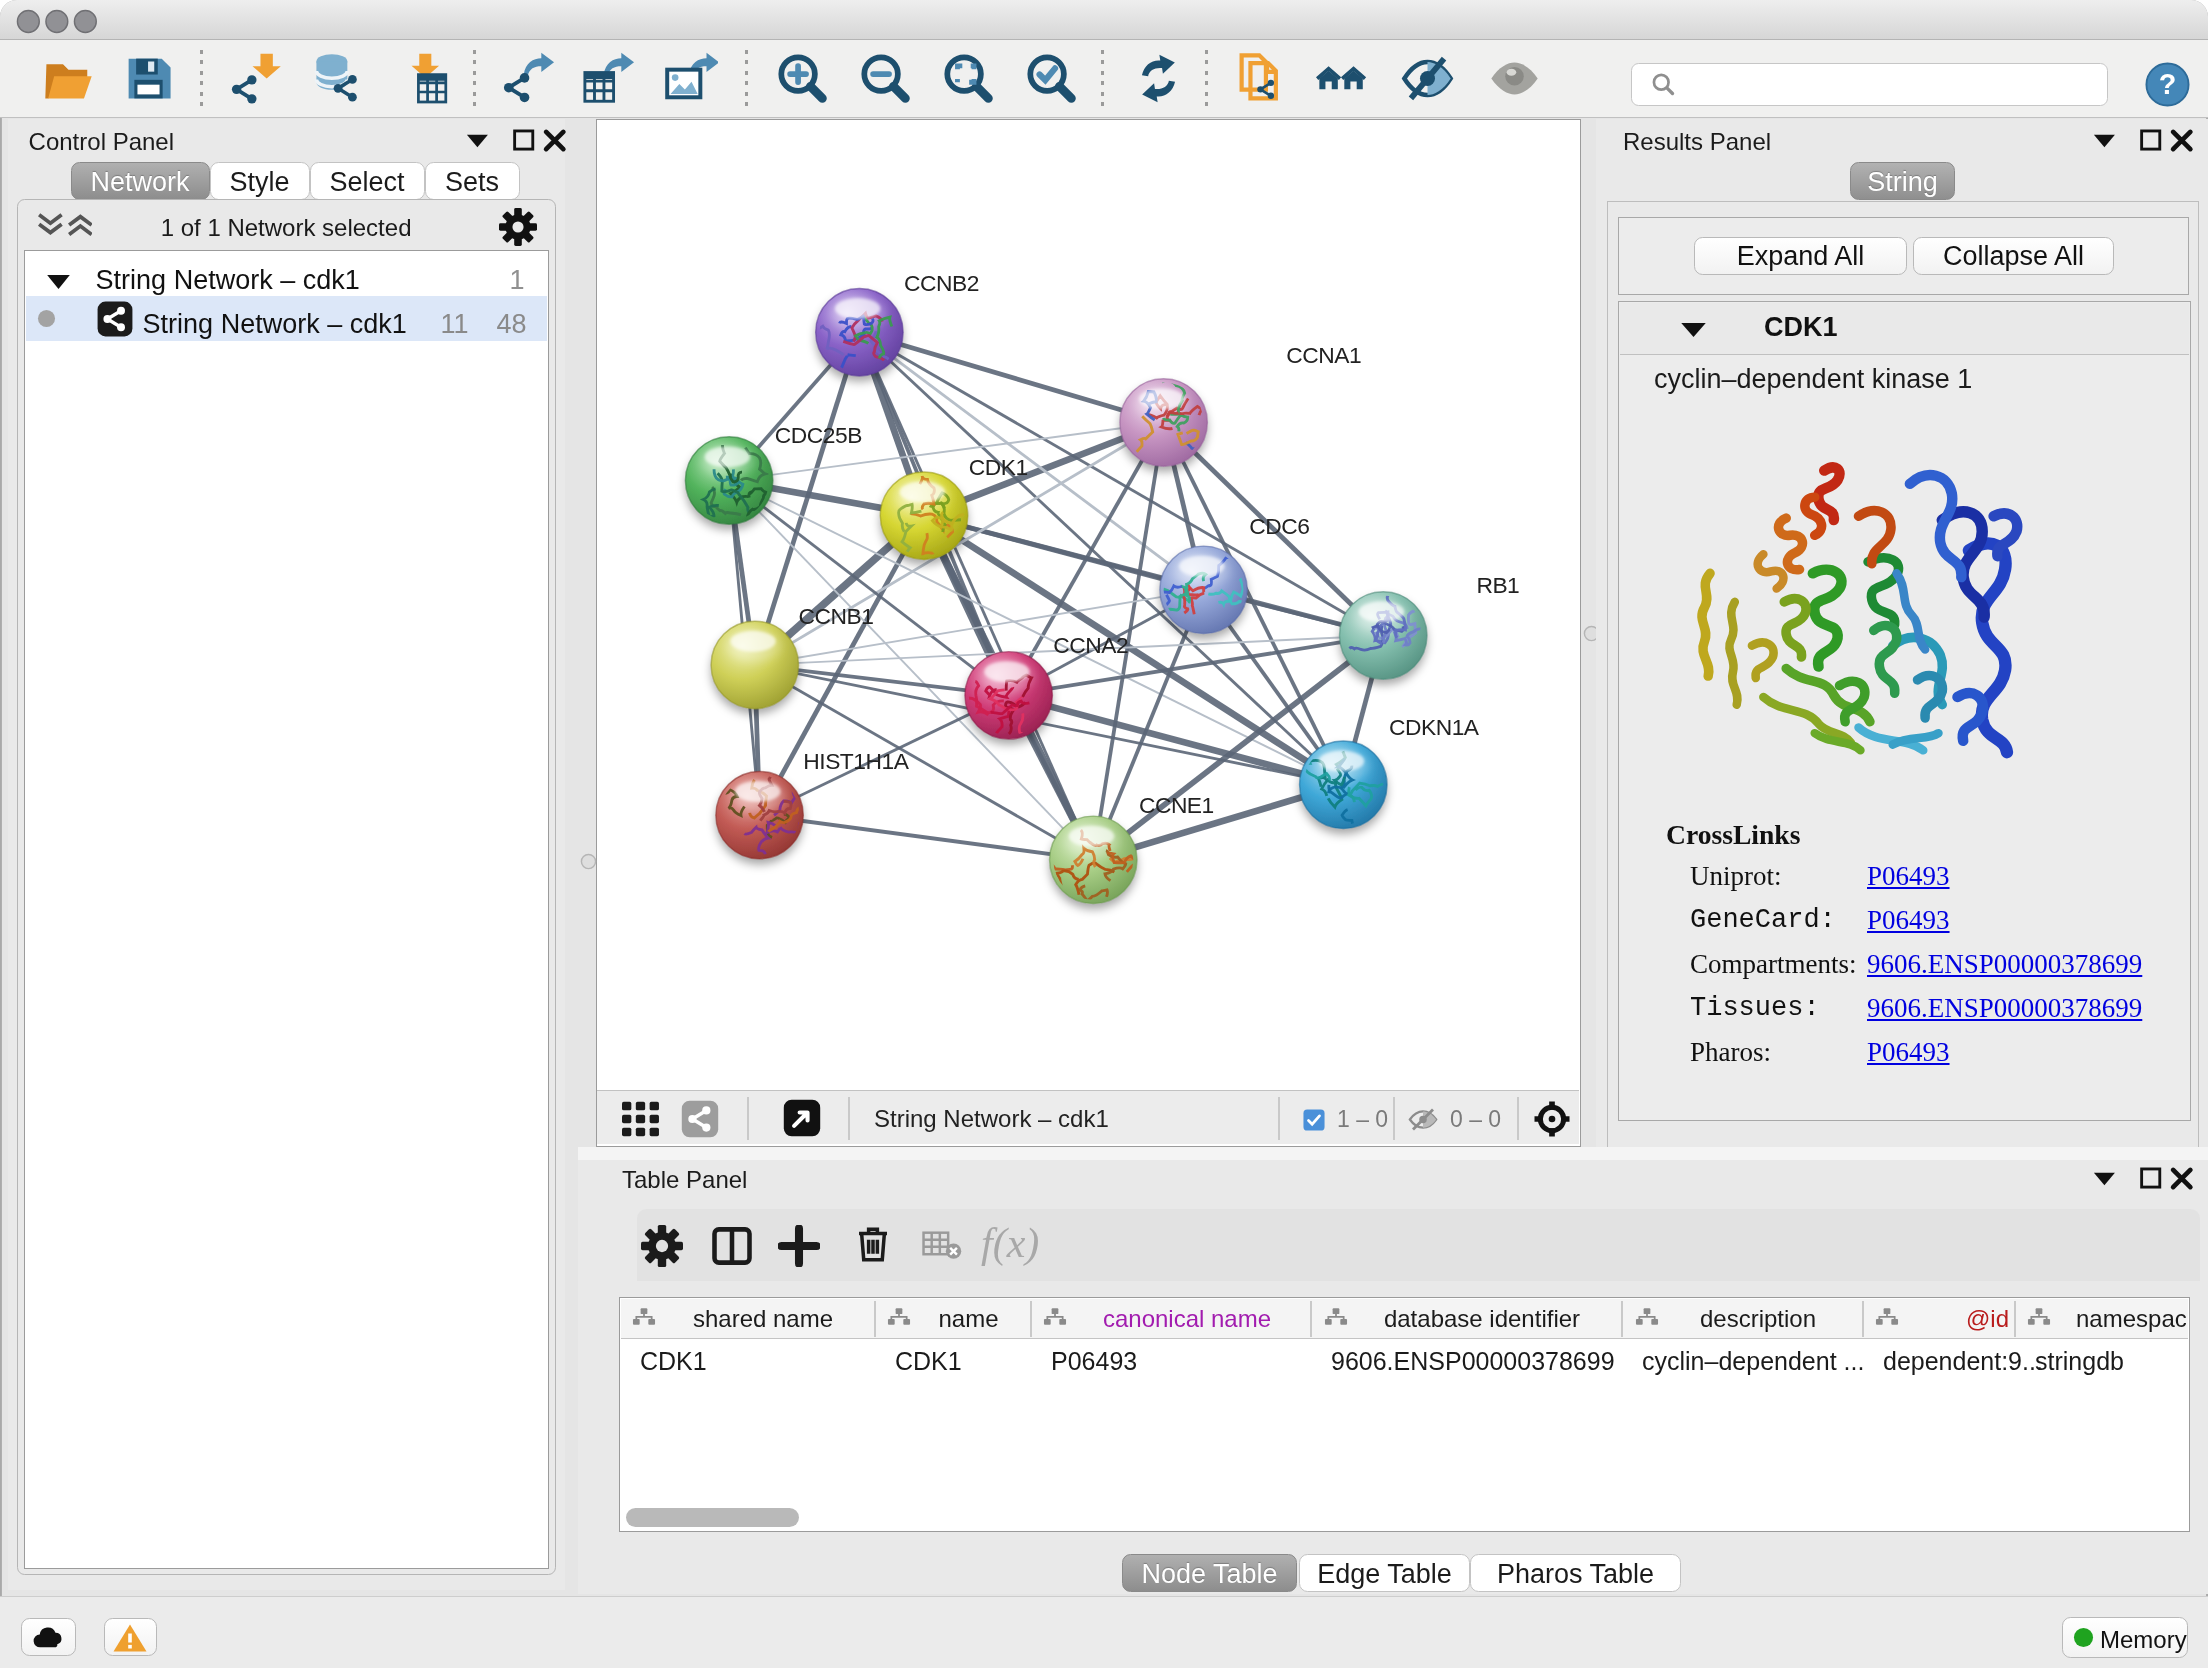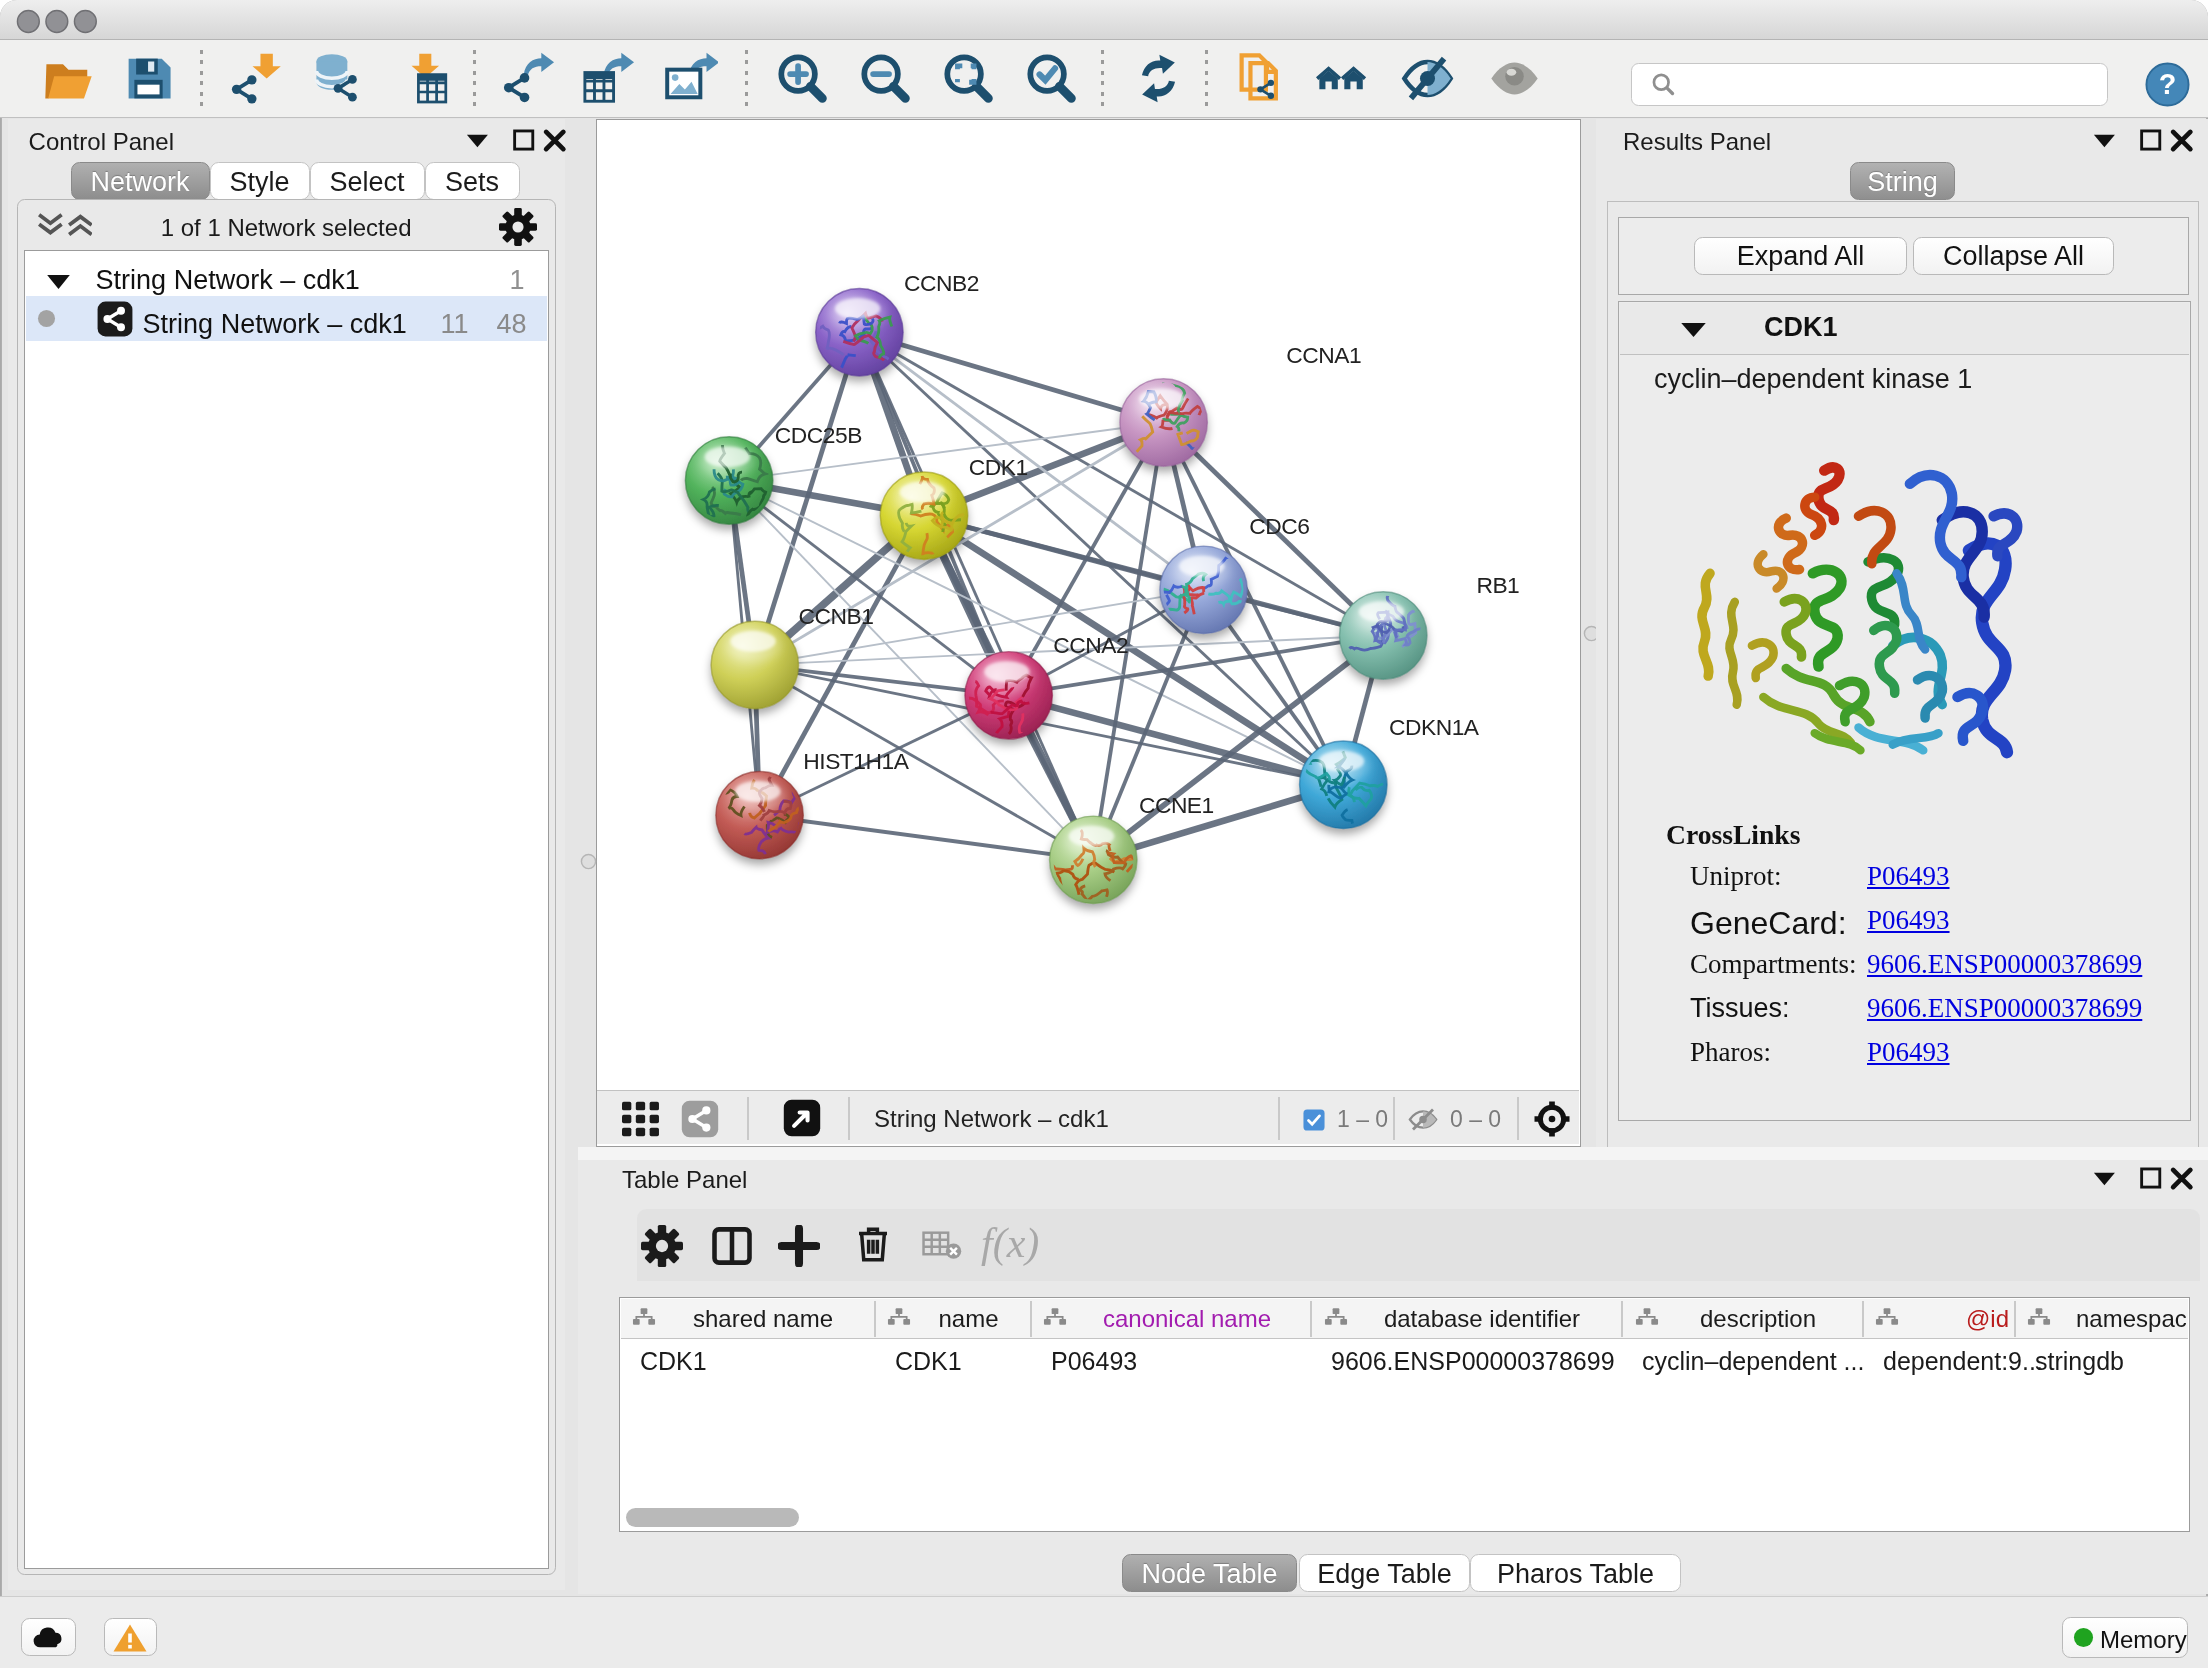--- a/index.html
+++ b/index.html
@@ -667,25 +667,25 @@
         <path d="M338 60 C354 52 366 62 362 76 C356 92 340 86 342 102" stroke="#2a48c0" stroke-width="11"></path>
         <path d="M84 196 C98 188 110 196 106 208 C100 222 86 216 88 230" stroke="#b0a020" stroke-width="9"></path>
         <path d="M150 288 C166 300 186 294 198 306" stroke="#6aaa28" stroke-width="9"></path>
         <path d="M232 300 C250 290 268 296 280 288" stroke="#38a0c8" stroke-width="9"></path>
         <path d="M196 60 C214 48 232 56 230 74 C228 92 208 92 210 110" stroke="#c24a12" stroke-width="10"></path>
       </g>
     </svg>
     <div class="abs" style="left:70px;top:700px;font-family:'Liberation Serif',serif;font-size:27.6px;font-weight:bold;color:#111">CrossLinks</div>
     <div class="abs" style="left:94px;top:742px;font-family:'Liberation Serif',serif;font-size:27px;color:#111">Uniprot:</div>
     <div class="abs" style="left:271px;top:742px;font-family:'Liberation Serif',serif;font-size:27px;color:#0000e0;text-decoration:underline">P06493</div>
-    <div class="abs" style="left:94px;top:786px;font-family:Liberation Sans, sans-serif;font-size:32px;color:#111">GeneCard:</div>
+    <div class="abs" style="left:94px;top:786px;font-family:Liberation Mono, monospace;font-size:27px;color:#111">GeneCard:</div>
     <div class="abs" style="left:271px;top:786px;font-family:'Liberation Serif',serif;font-size:27px;color:#0000e0;text-decoration:underline">P06493</div>
     <div class="abs" style="left:94px;top:830px;font-family:'Liberation Serif',serif;font-size:27px;color:#111">Compartments:</div>
     <div class="abs" style="left:271px;top:830px;font-family:'Liberation Serif',serif;font-size:27px;color:#0000e0;text-decoration:underline">9606.ENSP00000378699</div>
-    <div class="abs" style="left:94px;top:874px;font-family:Liberation Sans, sans-serif;font-size:27px;color:#111">Tissues:</div>
+    <div class="abs" style="left:94px;top:874px;font-family:Liberation Mono, monospace;font-size:27px;color:#111">Tissues:</div>
     <div class="abs" style="left:271px;top:874px;font-family:'Liberation Serif',serif;font-size:27px;color:#0000e0;text-decoration:underline">9606.ENSP00000378699</div>
     <div class="abs" style="left:94px;top:918px;font-family:'Liberation Serif',serif;font-size:27px;color:#111">Pharos:</div>
     <div class="abs" style="left:271px;top:918px;font-family:'Liberation Serif',serif;font-size:27px;color:#0000e0;text-decoration:underline">P06493</div>
   </div>
 <div class="abs" style="left:578px;top:1147px;width:1630px;height:17px;background:#f4f4f4"></div>
 <div class="abs" style="left:578px;top:1160px;width:1630px;height:434px;background:#e9e9e9">
     <div class="abs" style="left:44px;top:5.7px;font-size:24px;color:#1b1b1b">Table Panel</div>
     <svg class="abs" style="left:1514px;top:5.7px" width="105" height="25" viewBox="0 0 110 26">
 <path d="M2 7 l22 0 -11 13z" fill="#111"></path>
 <rect x="52" y="3" width="19" height="19" fill="none" stroke="#111" stroke-width="3"></rect>

